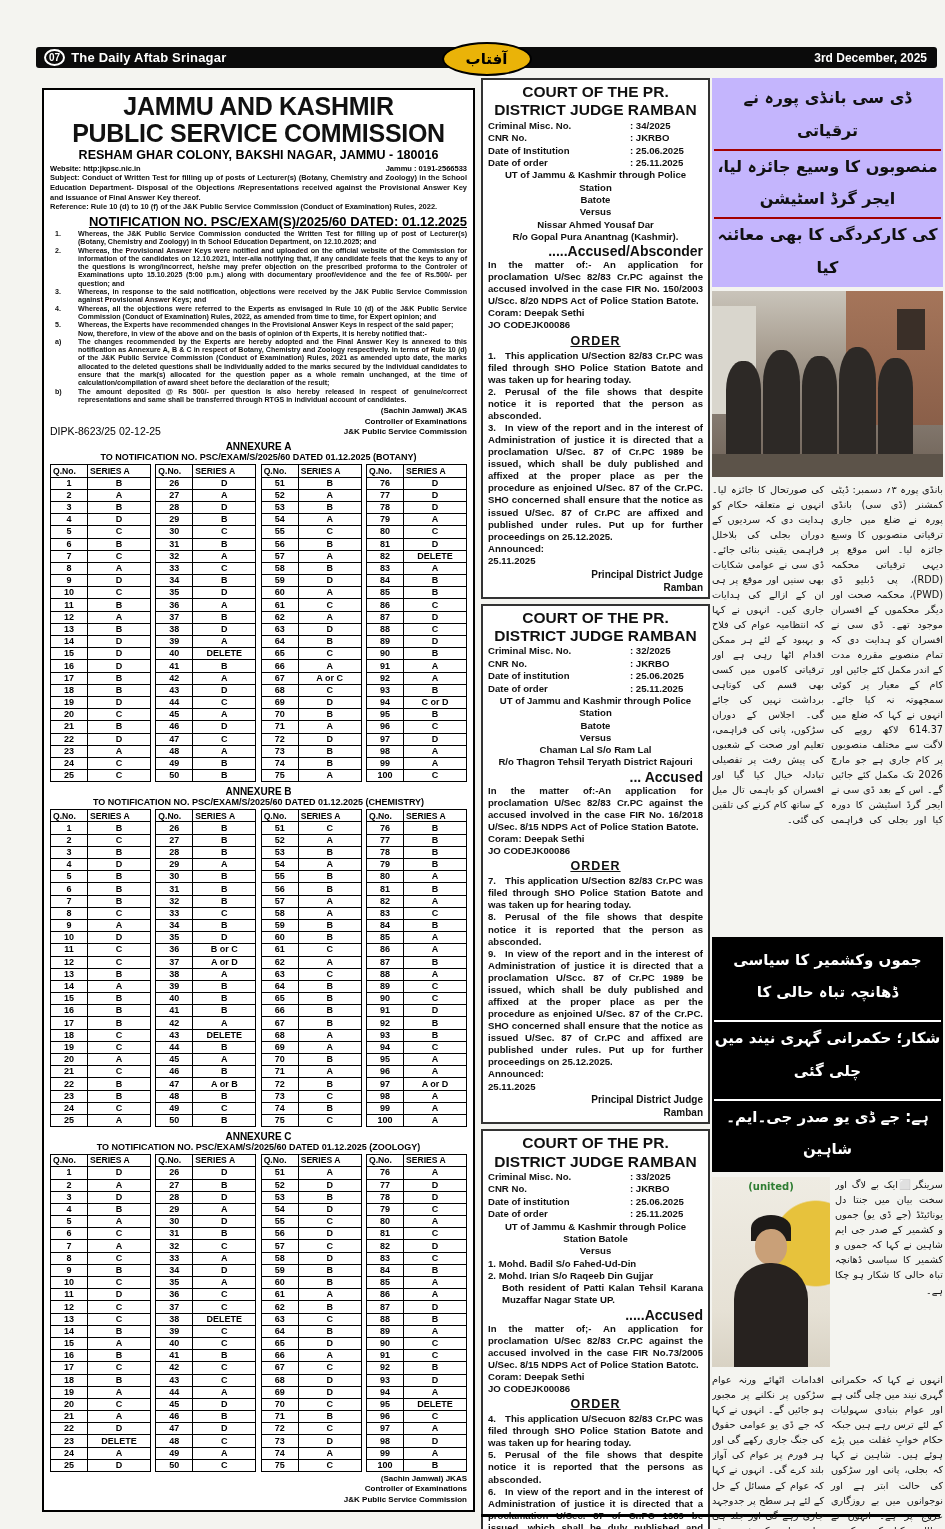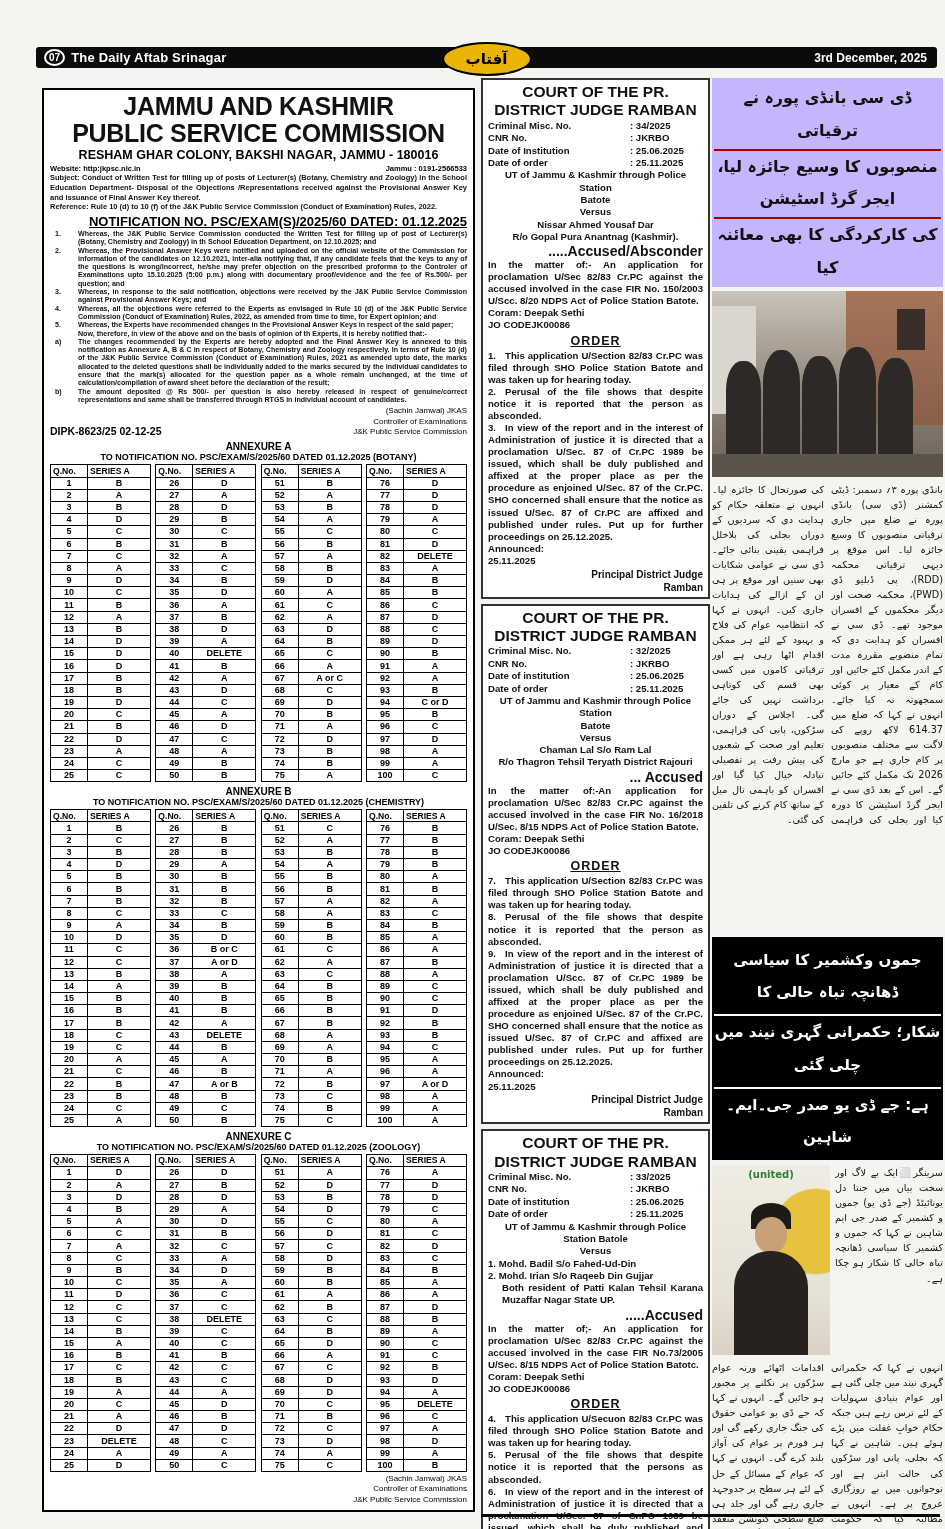--- a/index.html
+++ b/index.html
@@ -17,22 +17,22 @@
   .psc{position:absolute;left:42px;top:88px;width:433px;height:1424px;border:2px solid #000;background:#fff;padding:3px 6px;box-sizing:border-box;overflow:hidden;}
   .psc-title1{font-size:25px;font-weight:900;text-align:center;line-height:1.08;letter-spacing:-.3px;color:#111;}
   .psc-address{text-align:center;font-weight:bold;font-size:12.5px;margin-top:1px;}
   .psc-meta{font-size:7.5px;font-weight:bold;line-height:1.3;color:#111;}
   .psc-meta-row{display:flex;justify-content:space-between;font-size:7.5px;font-weight:bold;margin-top:2px;}
   .just{text-align:justify;}
   .psc-notif{text-align:right;font-weight:900;font-size:13px;text-decoration:underline;margin:2px 0 1px;}
   .clause{position:relative;padding-left:28px;text-align:justify;font-size:7.1px;line-height:1.17;font-weight:bold;color:#111;}
   .clause .no{position:absolute;left:5px;}
   .dipk-row{display:flex;justify-content:space-between;align-items:flex-end;margin-top:2px;}
-  .dipk{font-size:10.5px;font-weight:bold;}
-  .sig{text-align:right;font-size:8px;font-weight:normal;line-height:1.3;}
+  .dipk{font-size:10.5px;font-weight:normal;}
+  .sig{text-align:right;font-size:8px;font-weight:bold;line-height:1.3;}
   .ax-title{text-align:center;font-weight:bold;font-size:10px;margin-top:4px;}
   .ax-sub{text-align:center;font-weight:bold;font-size:9px;}
   .ax-row{display:flex;justify-content:space-between;margin-top:2px;}
   table.ax-table{border-collapse:collapse;background:#fff;}
   table.ax-table th,table.ax-table td{border:1px solid #000;font-size:9px;font-weight:bold;text-align:center;padding:0;height:11.2px;line-height:1;color:#000;}
   table.ax-table th{font-size:8.6px;text-align:left;padding-left:2px;}
   td.qc,th.qh{width:34px;}
   td.ac,th.sh{width:60px;}
   .end-sig{margin-top:2px;}
 
@@ -61,21 +61,21 @@
   .uh1 span.ul{border-bottom:2px solid #a40000;padding-bottom:1px;}
   .photo1{position:relative;height:186px;margin-top:4px;background:linear-gradient(180deg,#c9c4ba 0%,#a89e91 32%,#8a8076 58%,#6e6156 100%);overflow:hidden;}
   .p1-wall{position:absolute;left:0;top:8%;width:19%;height:58%;background:#d9d6cd;}
   .p1-bldg{position:absolute;right:0;top:0;width:42%;height:72%;background:linear-gradient(180deg,#a5755a,#8a5f49);}
   .p1-win{position:absolute;right:8%;top:10%;width:12%;height:22%;background:#3a2f28;}
   .p1-ground{position:absolute;left:0;bottom:0;width:100%;height:12%;background:#5c5349;}
   .fig{position:absolute;bottom:10%;background:#2d2926;border-radius:45% 45% 8% 8%/30% 30% 5% 5%;}
   .ubody{column-count:2;column-gap:7px;font-size:9.7px;line-height:1.55;text-align:justify;height:450px;overflow:hidden;margin-top:5px;}
   .uh2{background:#000;color:#fff;text-align:center;font-size:15px;font-weight:bold;line-height:2.15;padding:7px 2px;margin-top:5px;}
   .uh2 span{display:inline-block;}
-  .uh2 span.ul{border-bottom:2px solid #fff;padding-bottom:6px;}
+  .uh2 span.ul{border-bottom:2px solid #fff;padding-bottom:12px;}
   .usec2{display:flex;margin-top:5px;gap:5px;}
   .photo2{position:relative;width:118px;height:190px;background:
      radial-gradient(circle at 88% 35%, #e7c23c 0 26%, transparent 27%),
      linear-gradient(180deg,#efece3 0%,#e6e1d5 70%,#d8d2c4 100%);flex:0 0 auto;overflow:hidden;}
   .p2-txt{position:absolute;top:4px;left:0;width:100%;text-align:center;color:#2e7d32;font-weight:bold;font-size:10px;direction:ltr;}
   .p2-hair{position:absolute;left:39px;top:38px;width:40px;height:26px;background:#1d1a18;border-radius:50% 50% 0 0;}
   .p2-face{position:absolute;left:43px;top:52px;width:32px;height:36px;background:#c9a078;border-radius:48%;}
   .p2-body{position:absolute;left:22px;top:86px;width:74px;height:104px;background:#27221f;border-radius:36px 36px 0 0;}
   .uside{flex:1;font-size:9.7px;line-height:1.55;text-align:justify;overflow:hidden;height:190px;}
   .ubody2{column-count:2;column-gap:7px;font-size:9.7px;line-height:1.55;text-align:justify;height:332px;overflow:hidden;margin-top:5px;}

